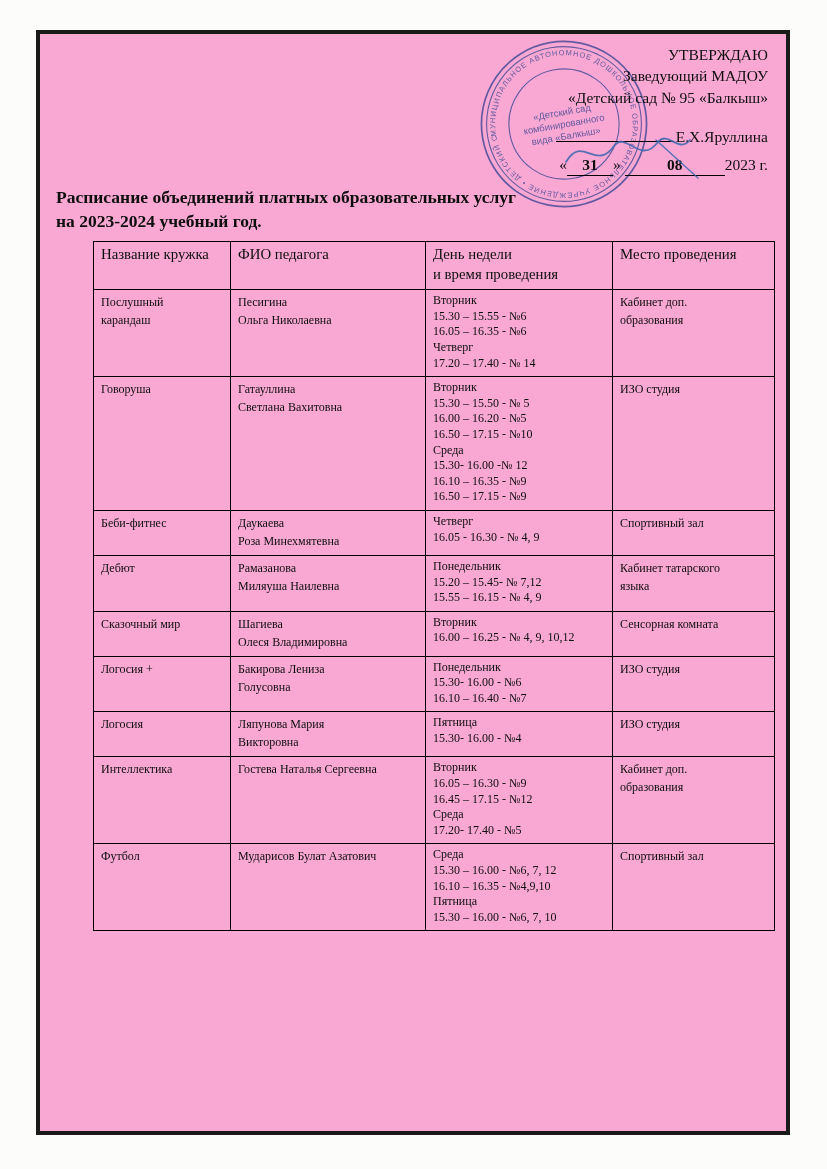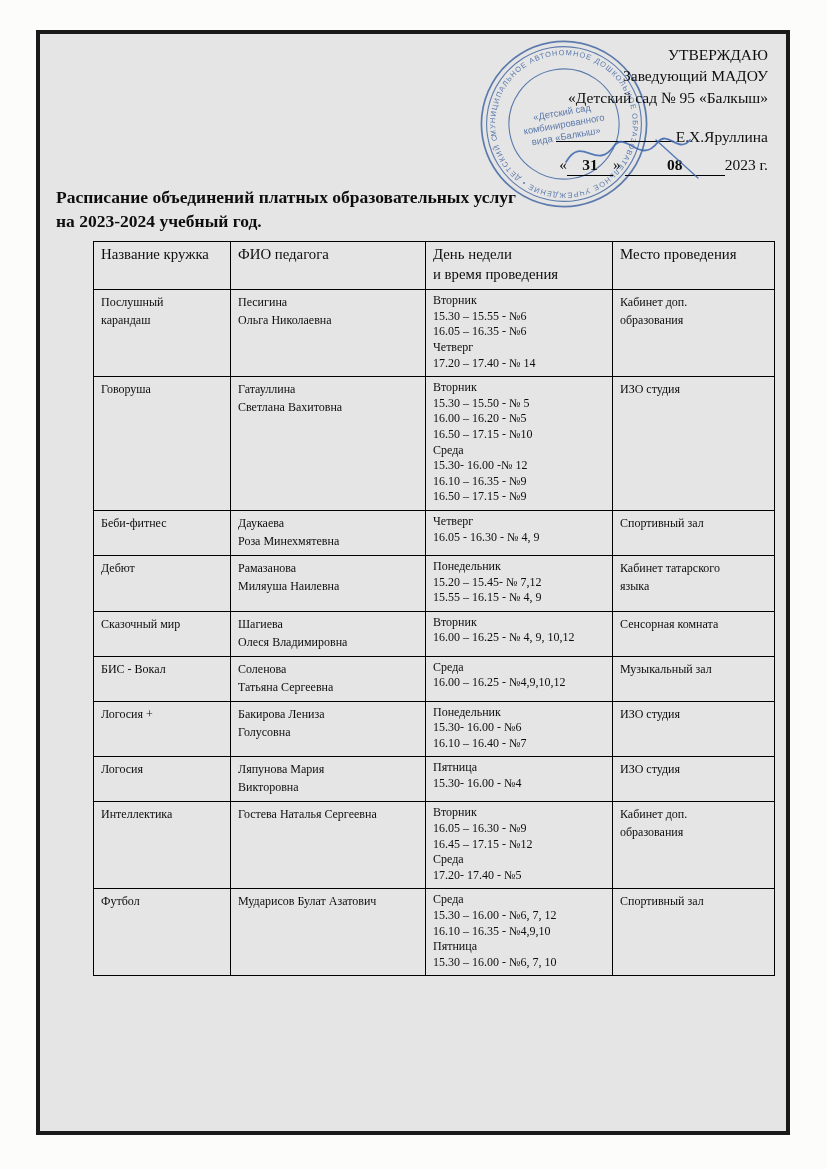--- a/index.html
+++ b/index.html
@@ -10,21 +10,21 @@
     color:#0e0e0e;
     position:relative;
     overflow:hidden;
   }
   .frame {
     position:absolute; left:36px; top:30px;
     width:754px; height:1105px;
     border:4px solid #1a1a1a;
     box-sizing:border-box;
     padding:10px 16px 0 16px;
-    background:#e5e5e5;
+    background:#f9a8d4;
   }
   
   .approval {
     text-align:right;
     font-size:15.5px;
     line-height:1.38;
     padding-right:2px;
     position:relative;
     z-index:1;
   }
@@ -255,36 +255,20 @@
           <td class="cell-schedule">
             <div>Вторник</div>
             <div>16.00 – 16.25 - № 4, 9, 10,12</div>
           </td>
           <td class="cell-place">
             <div>Сенсорная комната</div>
           </td>
         </tr>
         <tr>
           <td class="cell-name">
-            <div>БИС - Вокал</div>
-          </td>
-          <td class="cell-teacher">
-            <div>Соленова</div>
-            <div>Татьяна Сергеевна</div>
-          </td>
-          <td class="cell-schedule">
-            <div>Среда</div>
-            <div>16.00 – 16.25 - №4,9,10,12</div>
-          </td>
-          <td class="cell-place">
-            <div>Музыкальный зал</div>
-          </td>
-        </tr>
-        <tr>
-          <td class="cell-name">
             <div>Логосия +</div>
           </td>
           <td class="cell-teacher">
             <div>Бакирова Лениза</div>
             <div>Голусовна</div>
           </td>
           <td class="cell-schedule">
             <div>Понедельник</div>
             <div>15.30- 16.00 - №6</div>
             <div>16.10 – 16.40 - №7</div>

